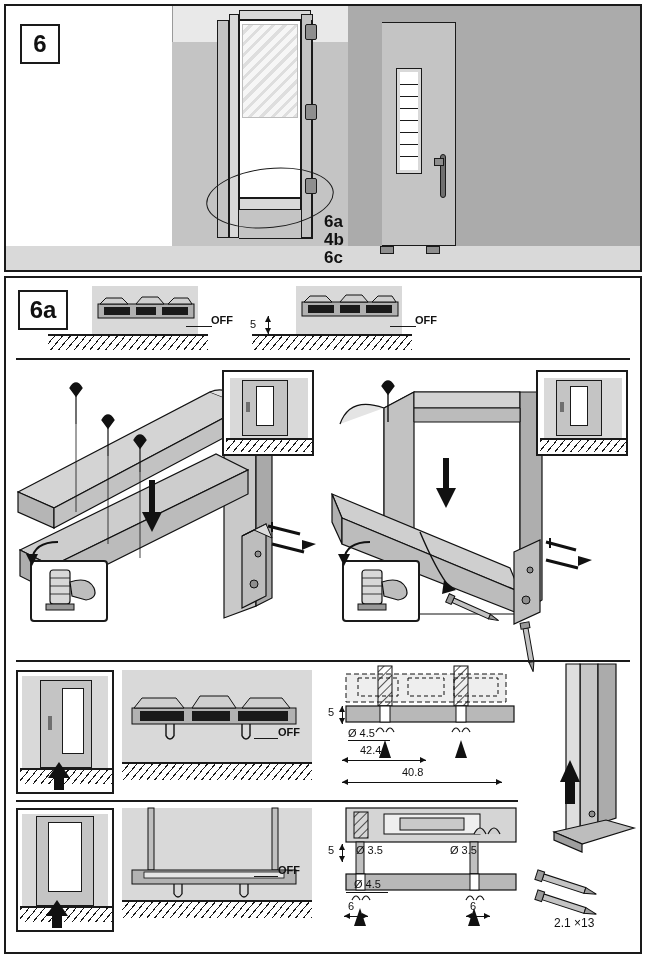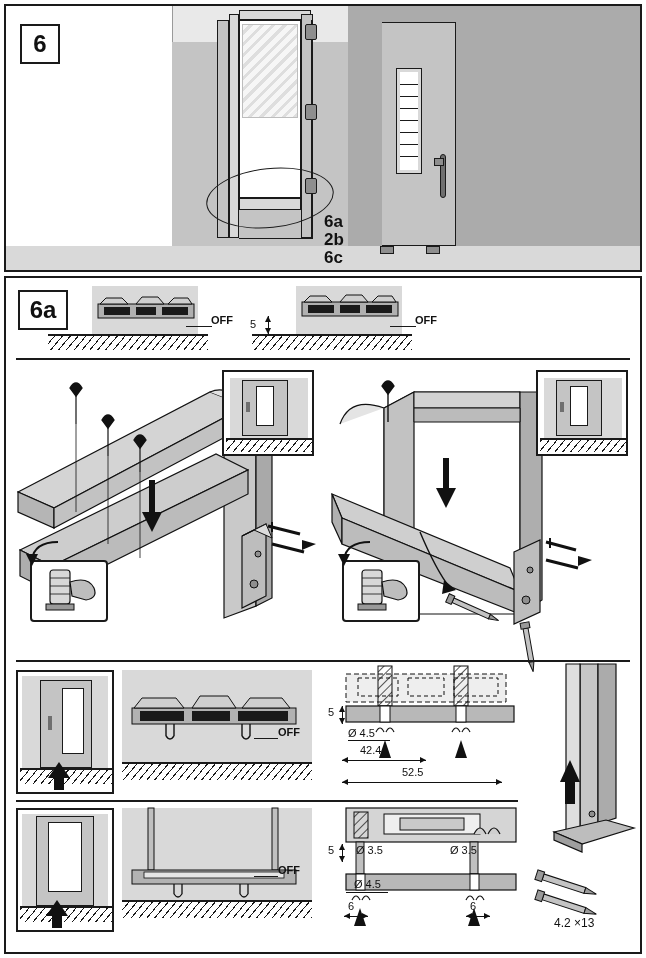--- a/index.html
+++ b/index.html
@@ -149,21 +149,21 @@
 
     <div class="shape g6 ol" style="left:434px;top:148px;width:6px;height:44px;border-radius:3px;"></div>
     <div class="shape g5 ol" style="left:428px;top:152px;width:10px;height:8px;"></div>
 
     <div class="shape g5 ol" style="left:374px;top:240px;width:14px;height:8px;"></div>
     <div class="shape g5 ol" style="left:420px;top:240px;width:14px;height:8px;"></div>
 
     <div class="step-badge" id="badge-6">6</div>
 
     <div class="lbl big" style="left:318px;top:206px;">6a</div>
-    <div class="lbl big" style="left:318px;top:224px;">2b</div>
+    <div class="lbl big" style="left:318px;top:224px;">4b</div>
     <div class="lbl big" style="left:318px;top:242px;">6c</div>
   </div>
 
   <div class="panel" id="panel-6a">
 
     <div class="step-badge" id="badge-6a">6a</div>
 
     <div class="shape g2" style="left:86px;top:8px;width:106px;height:48px;"></div>
     <div class="shape" style="left:86px;top:8px;width:106px;height:48px;">
       <svg width="106" height="48" viewBox="0 0 106 48">
@@ -427,21 +427,21 @@
     <div class="lbl" style="left:342px;top:449px;">Ø 4.5</div>
 
     <div class="dim-h" style="left:336px;top:482px;width:84px;"></div>
     <div class="ah-l" style="left:336px;top:479px;"></div>
     <div class="ah-r" style="left:414px;top:479px;"></div>
     <div class="lbl" style="left:354px;top:466px;">42.4</div>
 
     <div class="dim-h" style="left:336px;top:504px;width:160px;"></div>
     <div class="ah-l" style="left:336px;top:501px;"></div>
     <div class="ah-r" style="left:490px;top:501px;"></div>
-    <div class="lbl" style="left:396px;top:488px;">52.5</div>
+    <div class="lbl" style="left:396px;top:488px;">40.8</div>
 
     <div class="shape" style="left:540px;top:386px;width:90px;height:190px;">
       <svg width="90" height="190" viewBox="0 0 90 190">
         <polygon points="34,0 52,0 52,160 34,172" fill="#c6c6c6" stroke="#111" stroke-width="1.2"></polygon>
         <polygon points="52,0 70,0 70,154 52,160" fill="#ababab" stroke="#111" stroke-width="1.2"></polygon>
         <polygon points="20,0 34,0 34,172 20,166" fill="#dedede" stroke="#111" stroke-width="1.2"></polygon>
 
         <polygon points="8,168 60,156 88,164 36,180" fill="#bdbdbd" stroke="#111" stroke-width="1.2"></polygon>
         <polygon points="8,168 36,180 36,188 8,176" fill="#9f9f9f" stroke="#111" stroke-width="1.2"></polygon>
 
@@ -541,15 +541,15 @@
           <path d="M44 0 L56 3 L44 6 Z" fill="#9a9a9a" stroke="#111" stroke-width="1"></path>
           <rect x="-7" y="-2" width="7" height="10" fill="#9a9a9a" stroke="#111" stroke-width="1"></rect>
         </g>
         <g transform="translate(2,24) rotate(18)">
           <rect x="0" y="0" width="44" height="6" fill="#c3c3c3" stroke="#111" stroke-width="1"></rect>
           <path d="M44 0 L56 3 L44 6 Z" fill="#9a9a9a" stroke="#111" stroke-width="1"></path>
           <rect x="-7" y="-2" width="7" height="10" fill="#9a9a9a" stroke="#111" stroke-width="1"></rect>
         </g>
       </svg>
     </div>
-    <div class="lbl" style="left:548px;top:638px;font-size:12px;">4.2 ×13</div>
+    <div class="lbl" style="left:548px;top:638px;font-size:12px;">2.1 ×13</div>
   </div>
 </div>
 
 </body></html>

